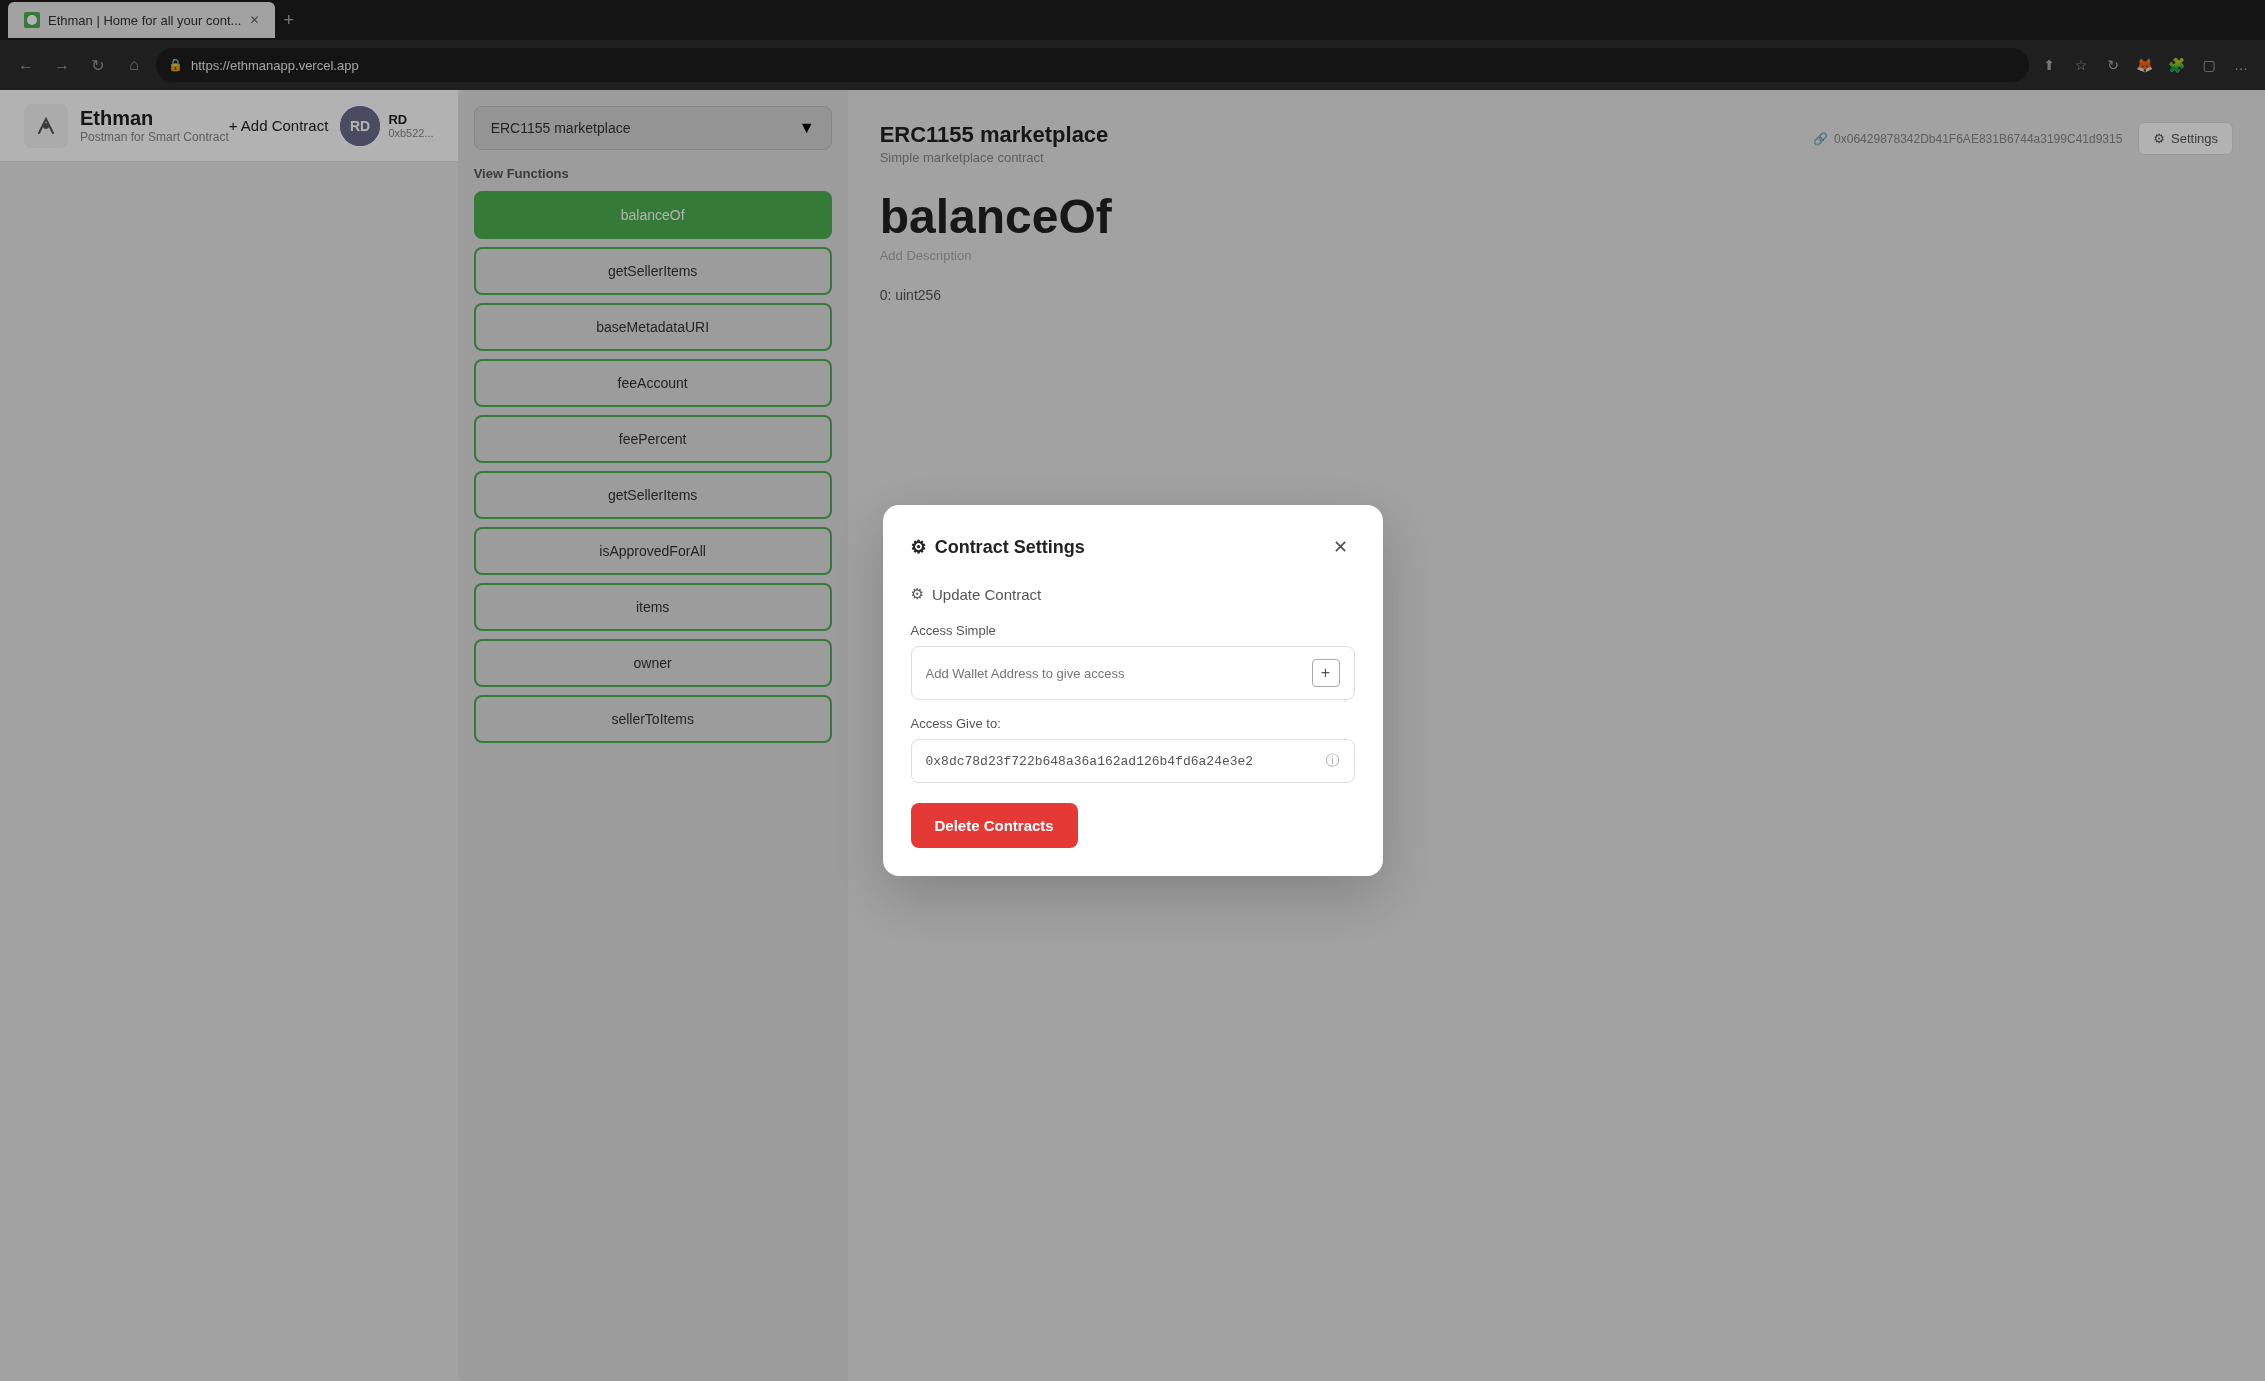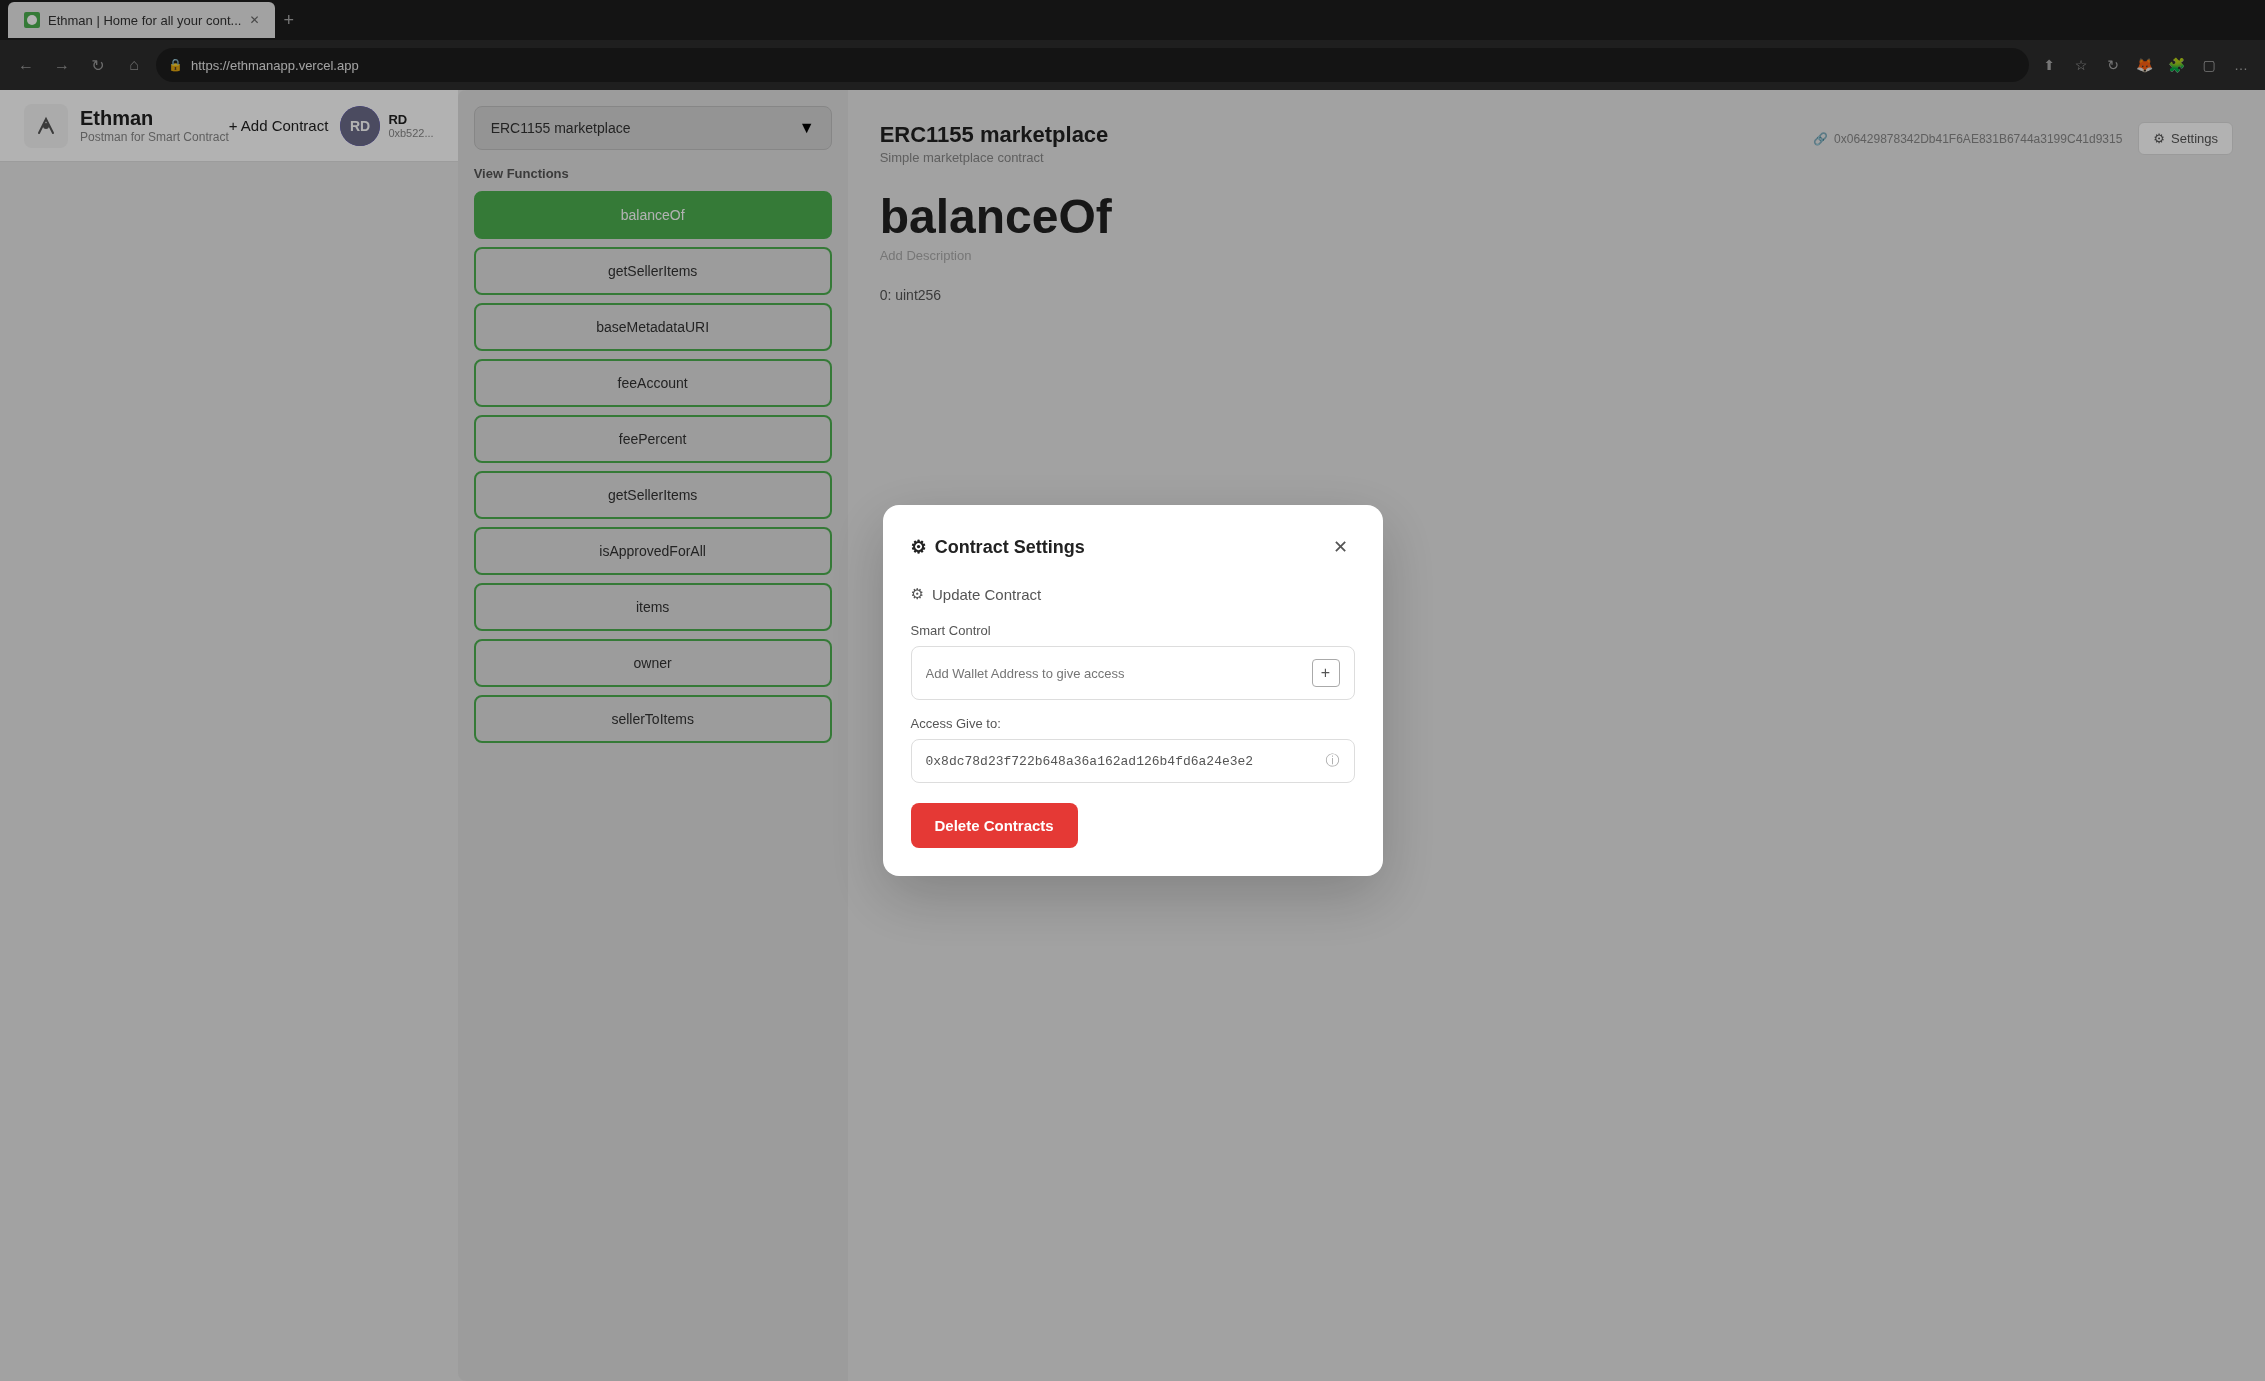--- a/index.html
+++ b/index.html
@@ -201,21 +201,21 @@
         <span>Contract Settings</span>
       </div>
       <div class="modal-close">✕</div>
     </div>
 
     <button class="update-contract-btn">
       <span>⚙</span>
       <span>Update Contract</span>
     </button>
 
-    <div class="section-label">Smart Control</div>
+    <div class="section-label">Access Simple</div>
 
     <div class="wallet-input-row">
       <input class="wallet-input" type="text" placeholder="Add Wallet Address to give access" style="">
       <div class="add-btn-sq">
         <span>+</span>
       </div>
     </div>
 
     <div class="access-give-label">Access Give to:</div>
 

